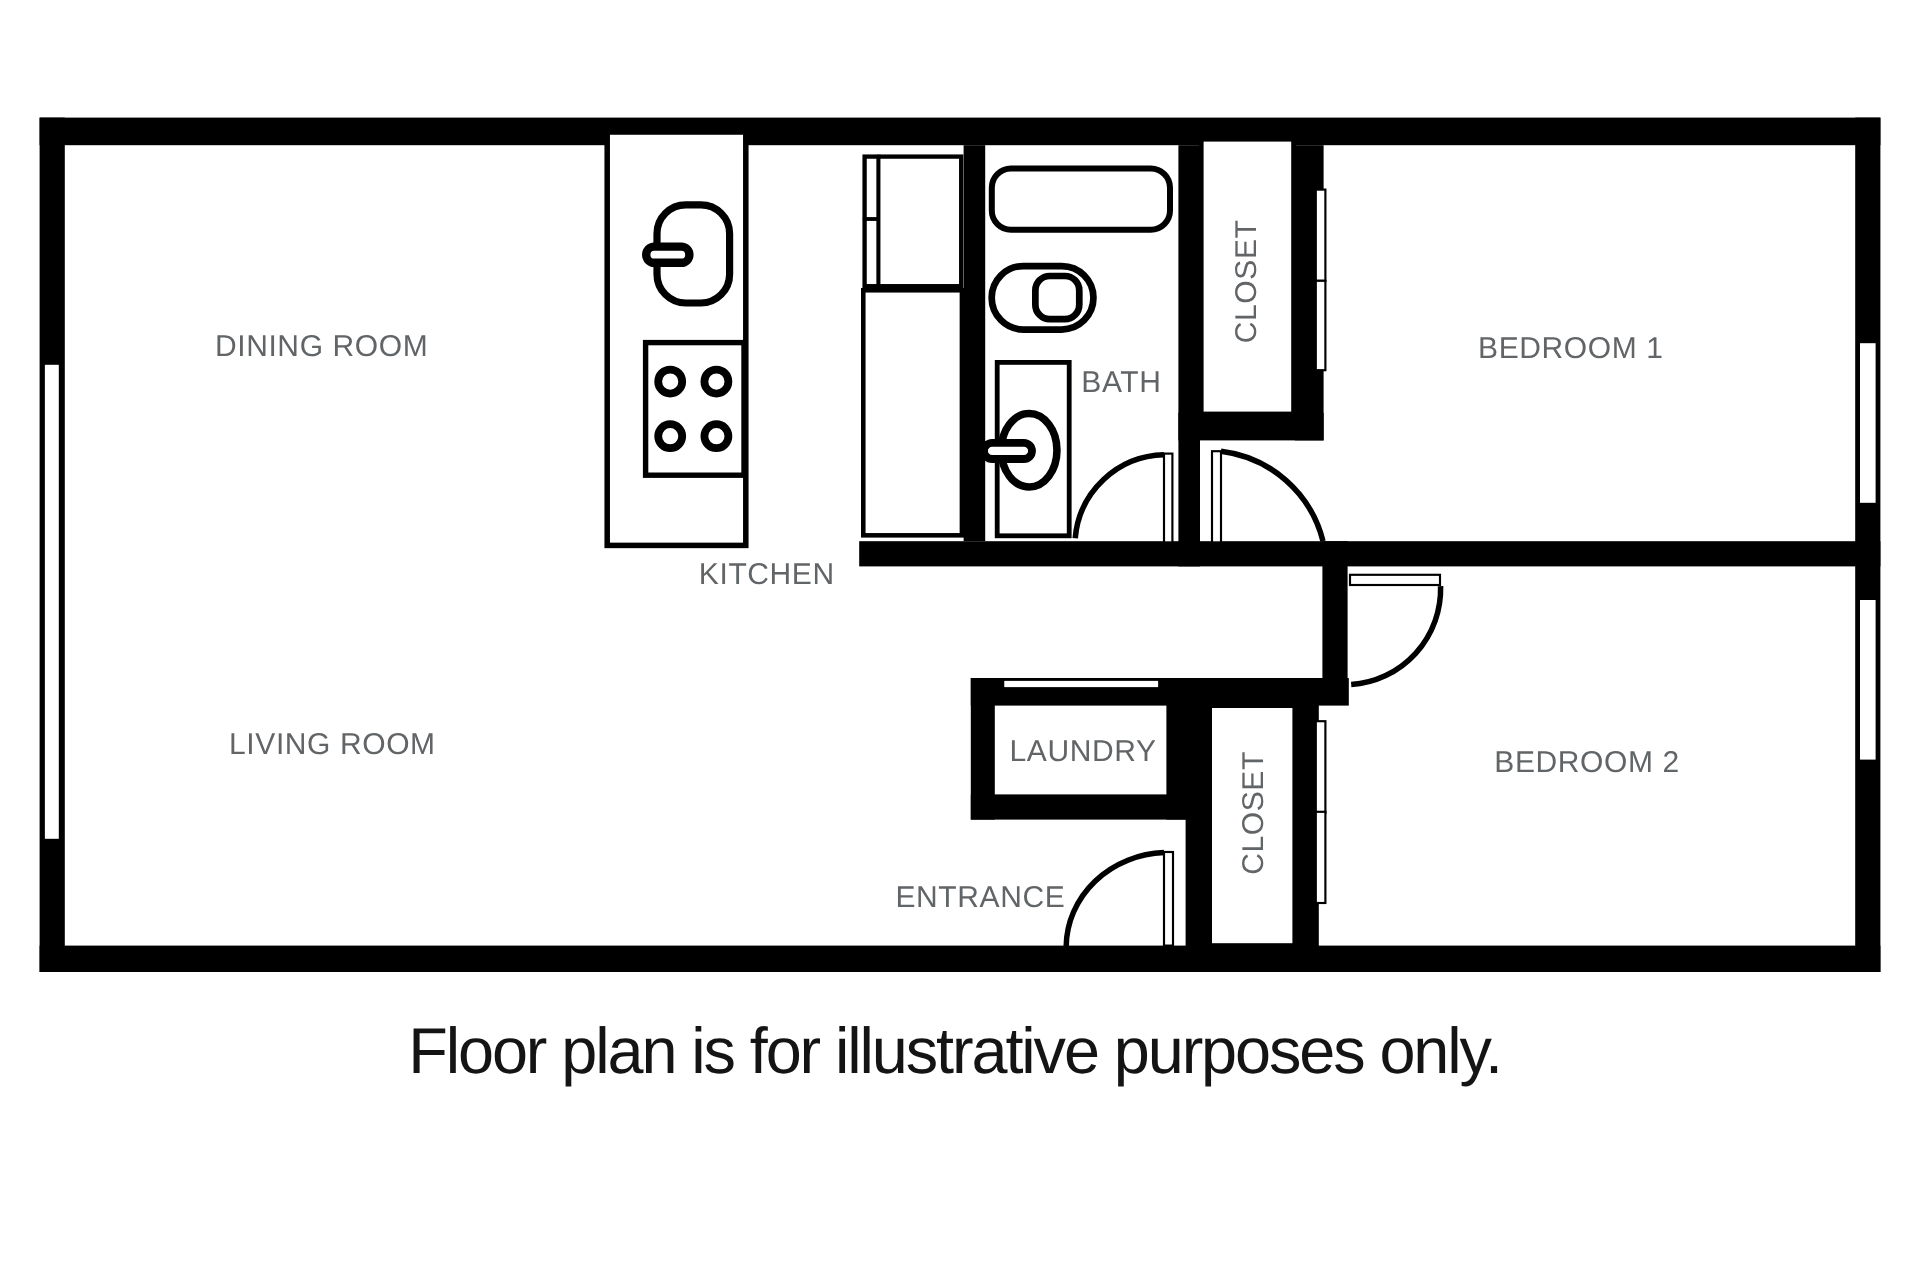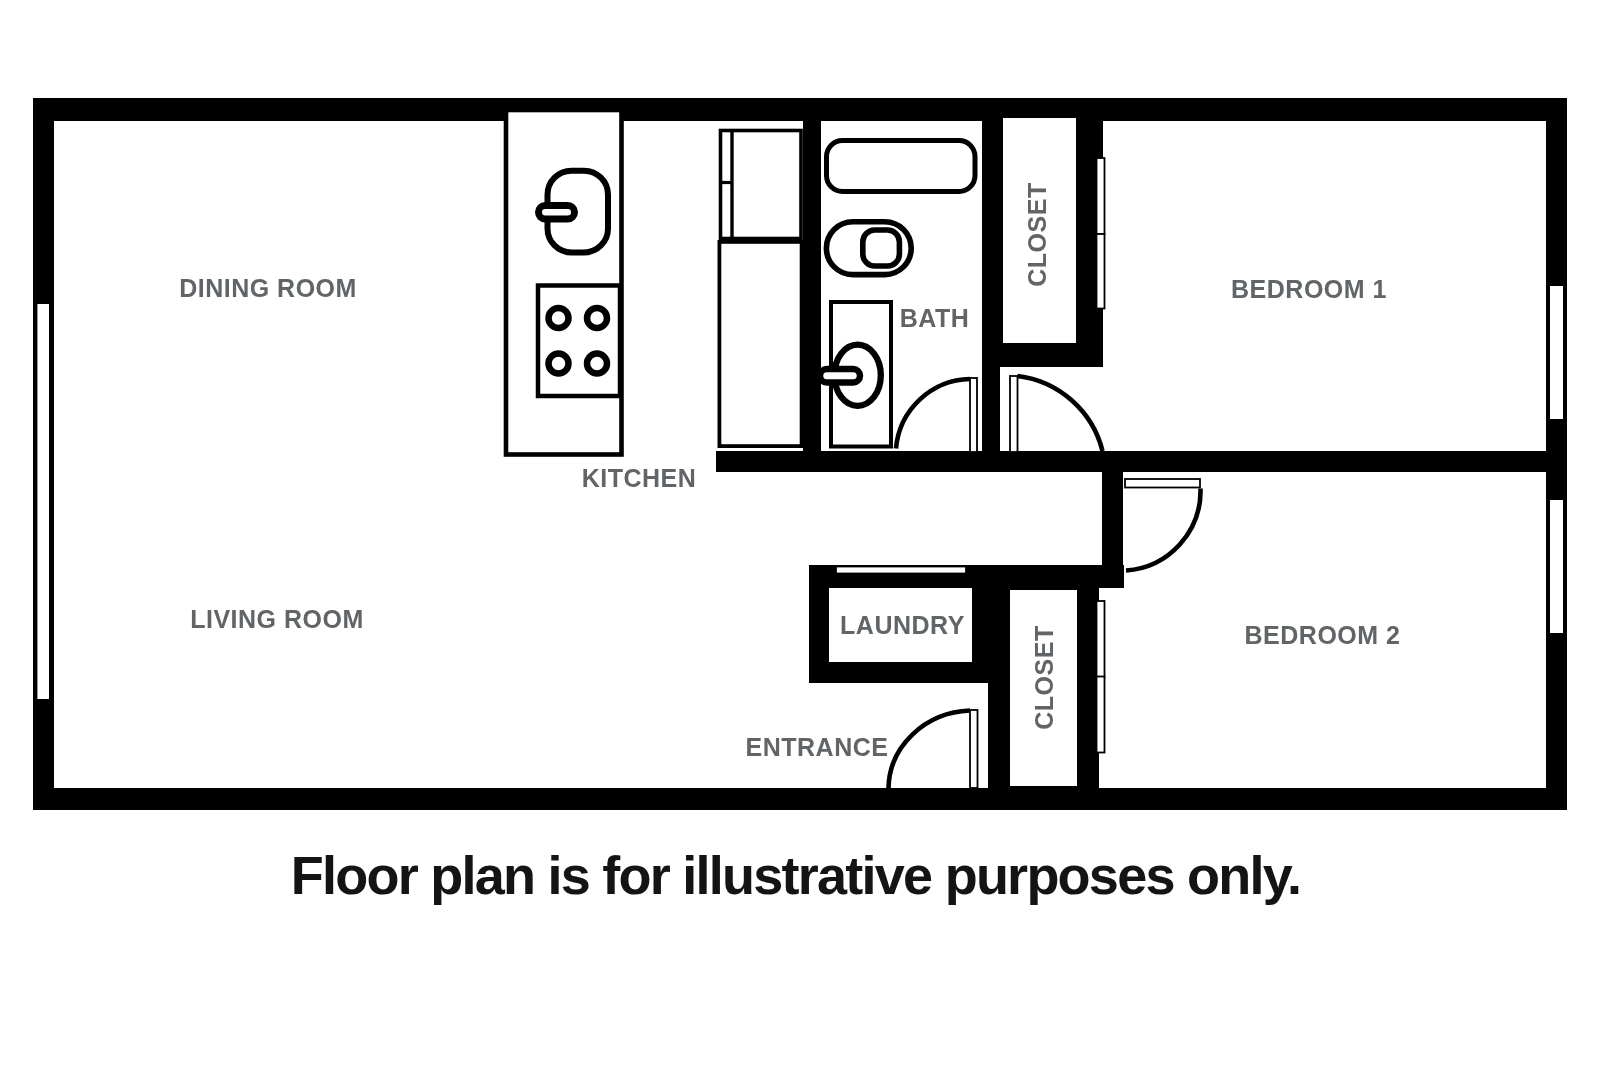--- a/index.html
+++ b/index.html
@@ -1,16 +1,16 @@
 <!DOCTYPE html>
 <html><head>
 <meta charset="utf-8">
 <style>
   html,body{margin:0;padding:0;background:#ffffff;}
-  .page{position:relative;width:1600px;height:966px;background:#ffffff;overflow:hidden;font-weight:bold;}
+  .page{position:relative;width:1600px;height:966px;background:#ffffff;overflow:hidden;}
   svg{display:block;}
   text{font-family:"Liberation Sans",sans-serif;}
   .lbl{fill:#626567;}
 </style>
 </head>
 <body>
 <div class="page">
 <svg width="1600" height="1066" viewBox="0 0 1600 1066">
 
   <rect x="0" y="0" width="1600" height="1066" fill="#ffffff"></rect>

